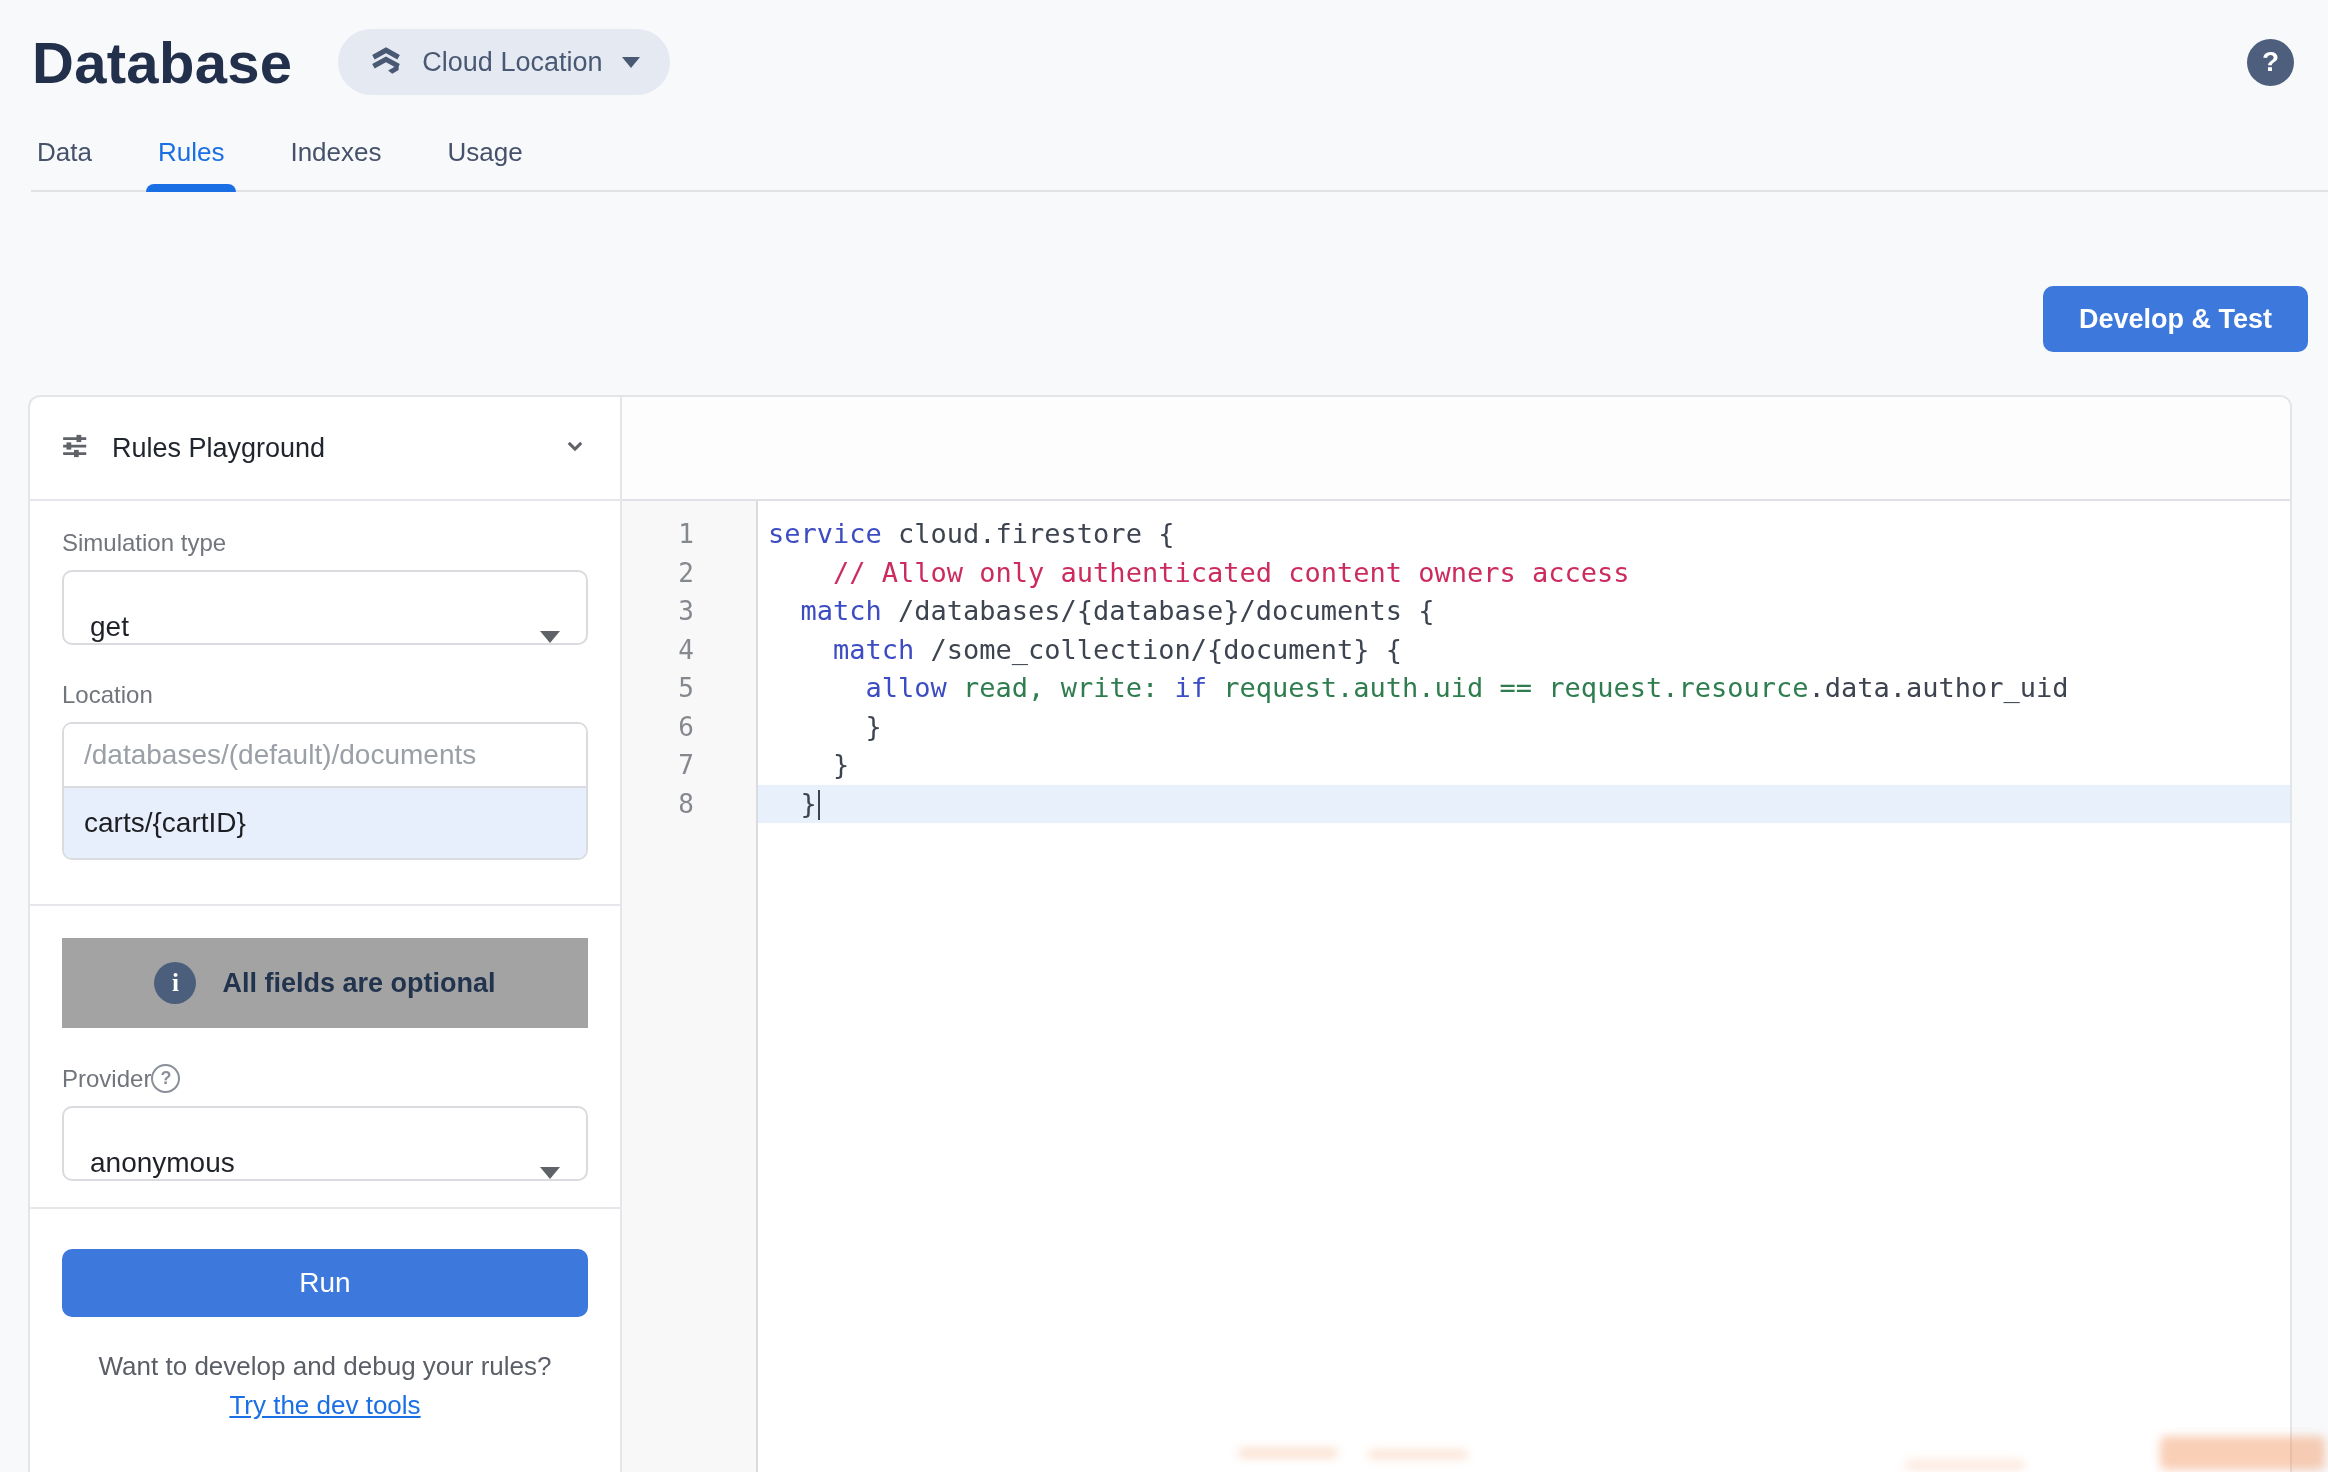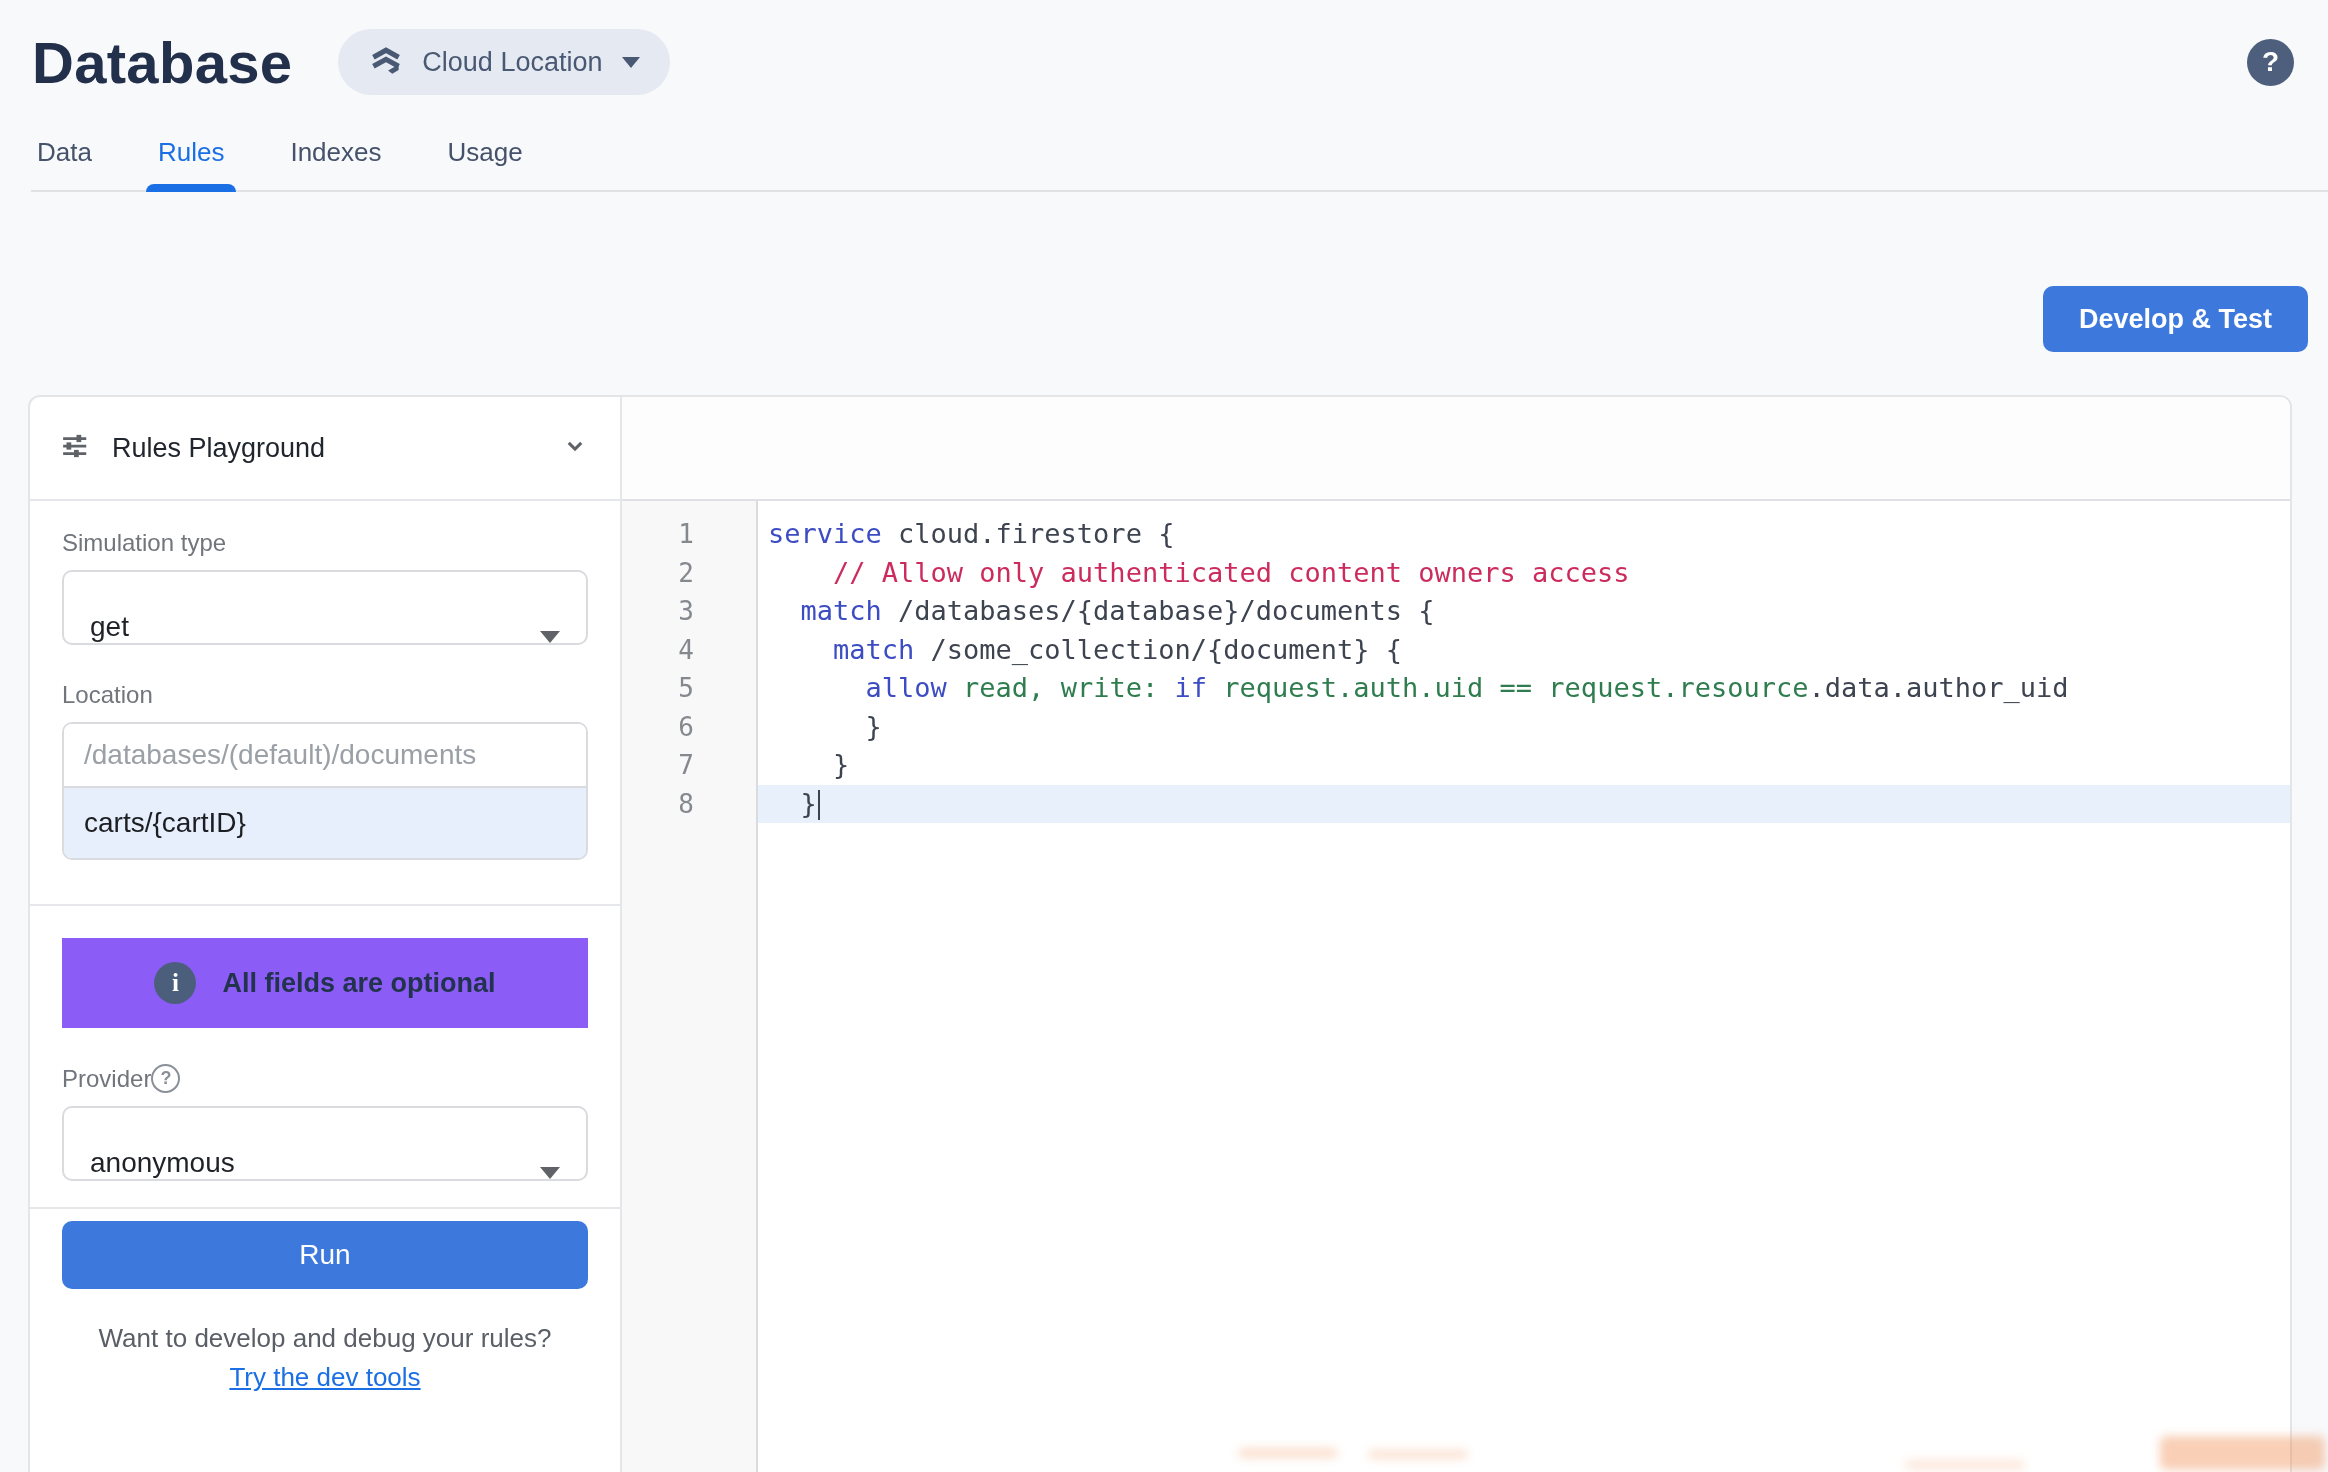--- a/index.html
+++ b/index.html
@@ -119,42 +119,42 @@
   .auth-row .label { font-size:28px; color:#1e2126; flex:1; }
   .toggle { position:relative; width:58px; height:28px; margin-right:10px; cursor:pointer; }
   .toggle .track { width:100%; height:100%; border-radius:15px; background:#8fb0ec; }
   .toggle .knob {
     position:absolute; right:-6px; top:50%; transform:translateY(-44%);
     width:45px; height:45px; border-radius:50%; background:#3c77dd;
     box-shadow:0 2px 5px rgba(0,0,0,.35);
   }
 
   .banner {
-    margin-top:32px; background:#8b5cf6; height:90px;
+    margin-top:32px; background:#a3a3a3; height:90px;
     display:flex; align-items:center; justify-content:center; gap:26px;
   }
   .info-icon {
     width:42px; height:42px; border-radius:50%; background:#4b5f7d; color:#fff;
     display:flex; align-items:center; justify-content:center;
     font-size:25px; font-weight:700; font-family:"Liberation Serif", serif;
   }
   .info-icon::before { content:"i"; }
   .banner .text { font-size:27px; font-weight:700; color:#22334d; }
 
   .provider-label-row { margin-top:36px; display:flex; align-items:center; }
   .q-icon {
     width:29px; height:29px; border-radius:50%; border:2px solid #8a8f98;
     color:#8a8f98; font-size:18px; font-weight:700;
     display:flex; align-items:center; justify-content:center; cursor:pointer;
   }
   .q-icon::before { content:"?"; }
 
   .divider-2 { height:2px; background:#e5e7ea; margin:26px -32px 0 -32px; }
 
-  .run-btn { margin-top:12px; width:100%; height:68px; font-size:28px; font-weight:500; }
+  .run-btn { margin-top:40px; width:100%; height:68px; font-size:28px; font-weight:500; }
 
   .dev-footer { margin-top:34px; text-align:center; }
   .dev-footer .question { font-size:26px; color:#5a5e66; }
   .dev-footer .link {
     display:inline-block; margin-top:8px; font-size:26px; color:#1a6fe4;
     text-decoration:underline; cursor:pointer;
   }
 
   
   .editor-pane { flex:1; display:flex; flex-direction:column; min-width:0; }

